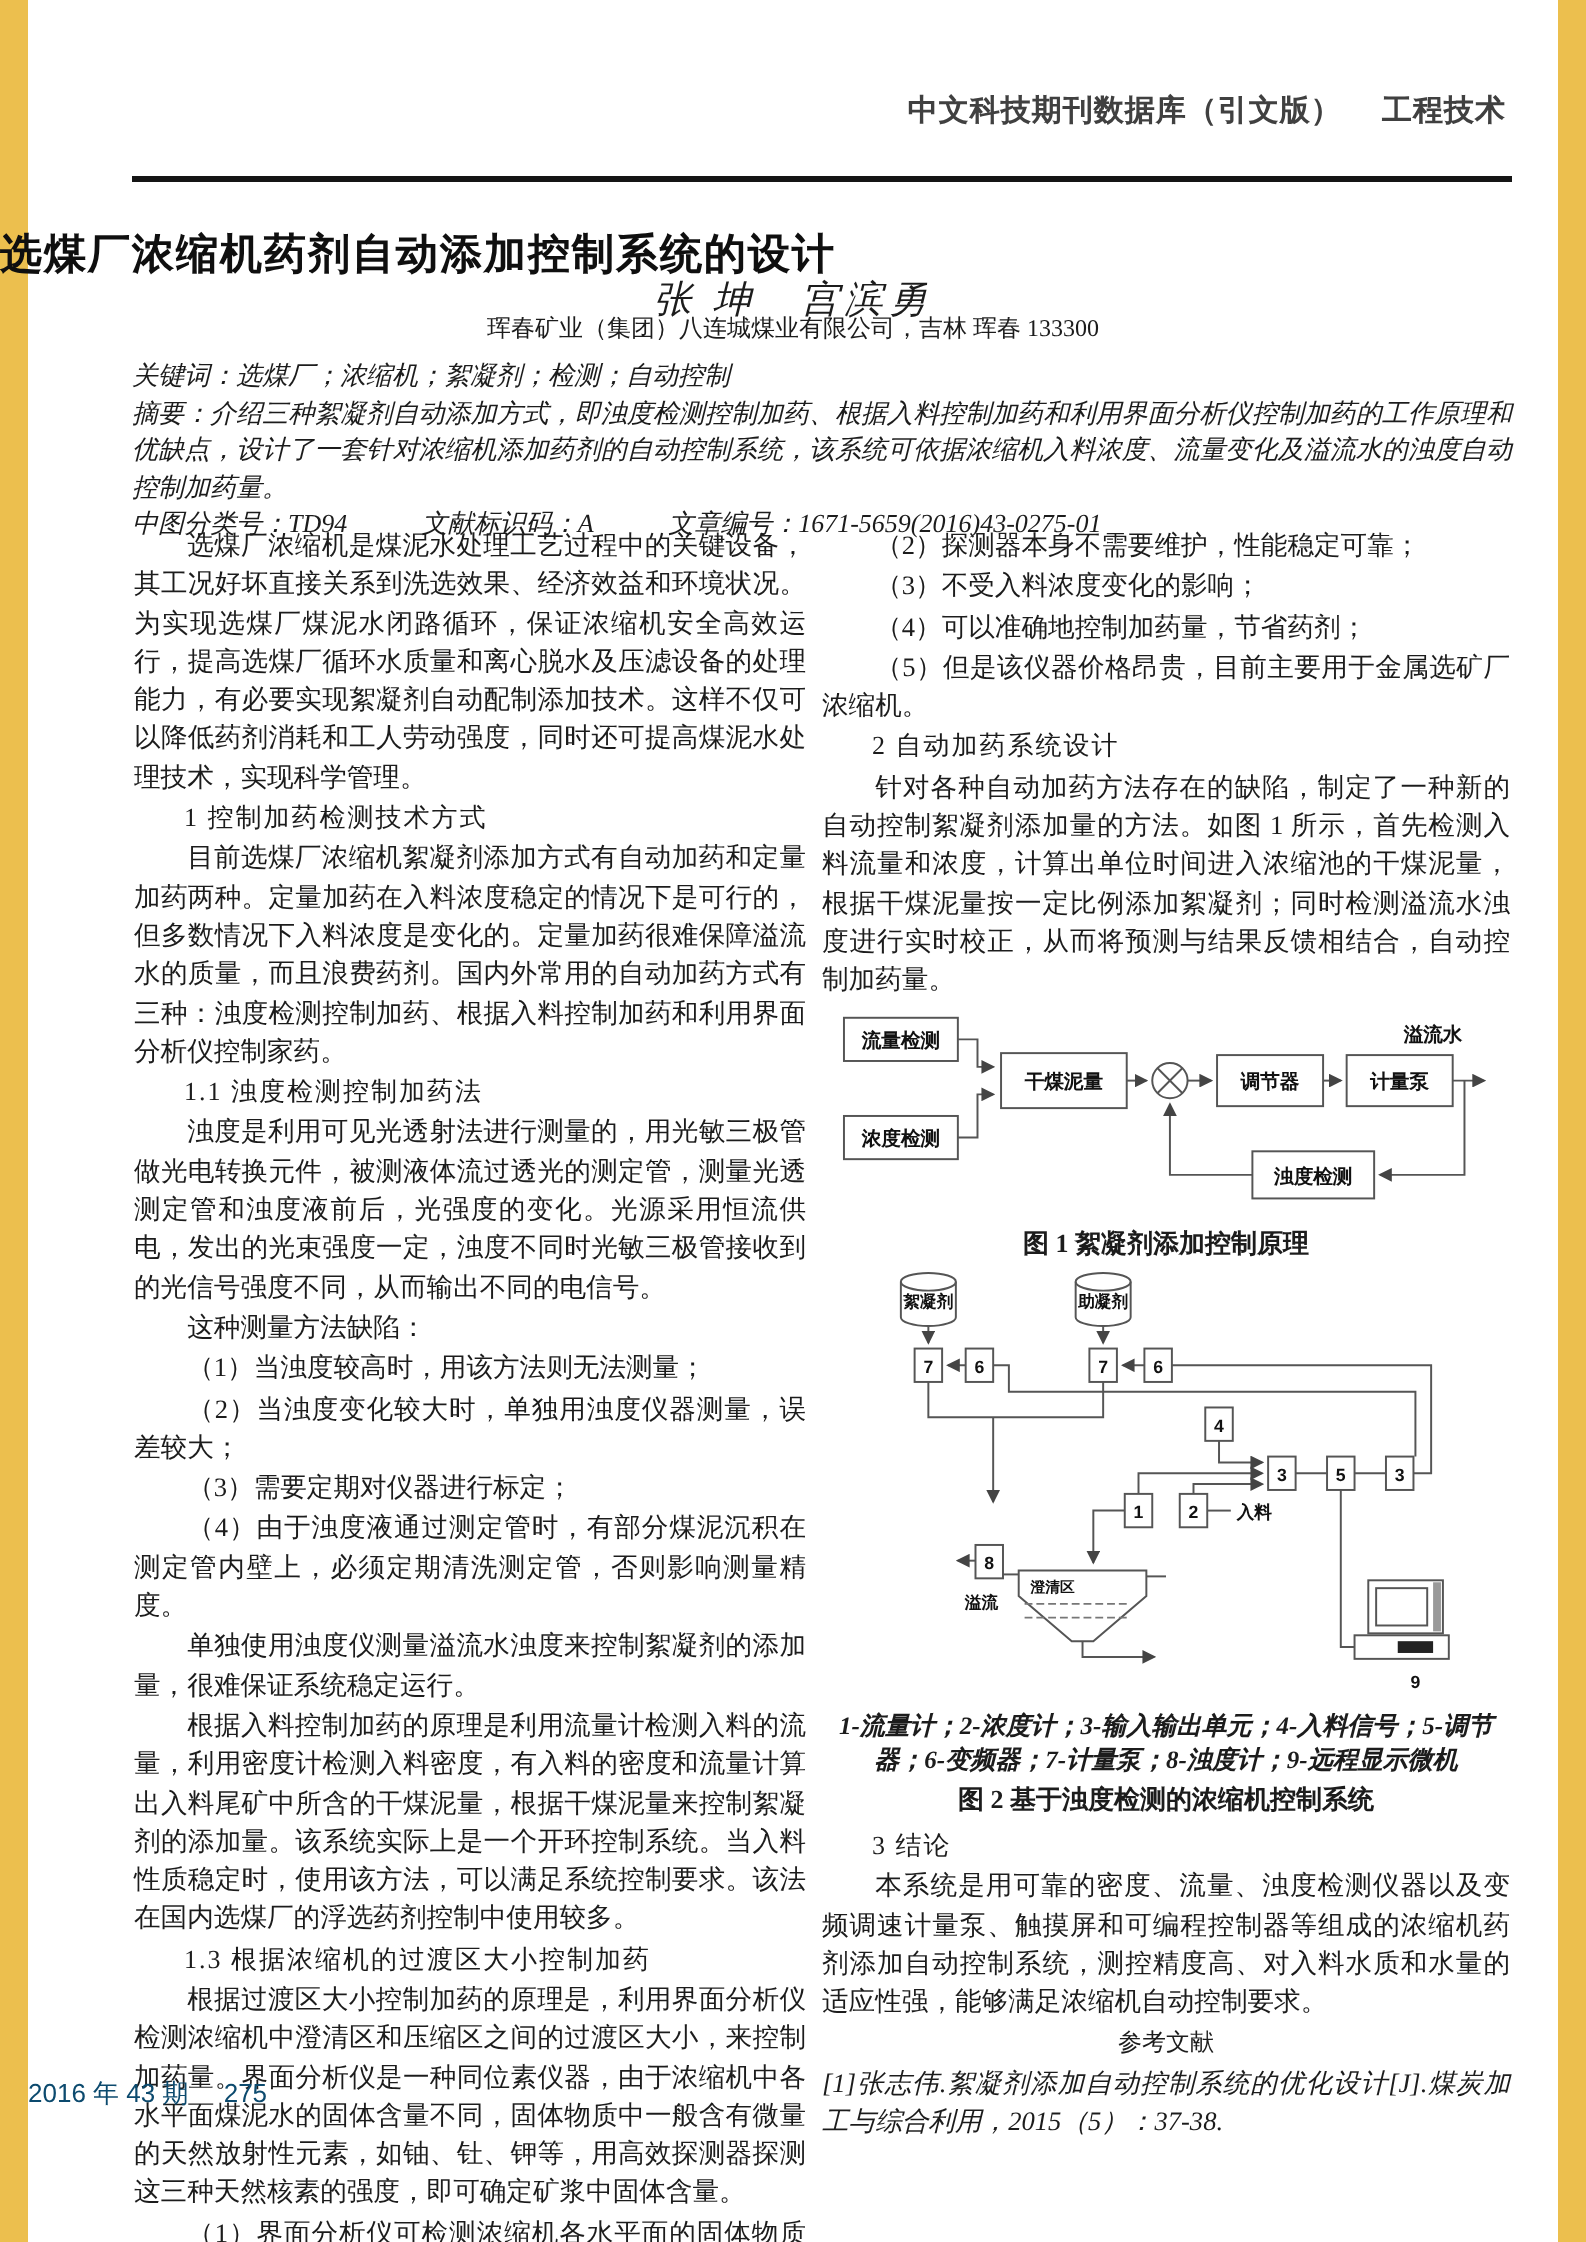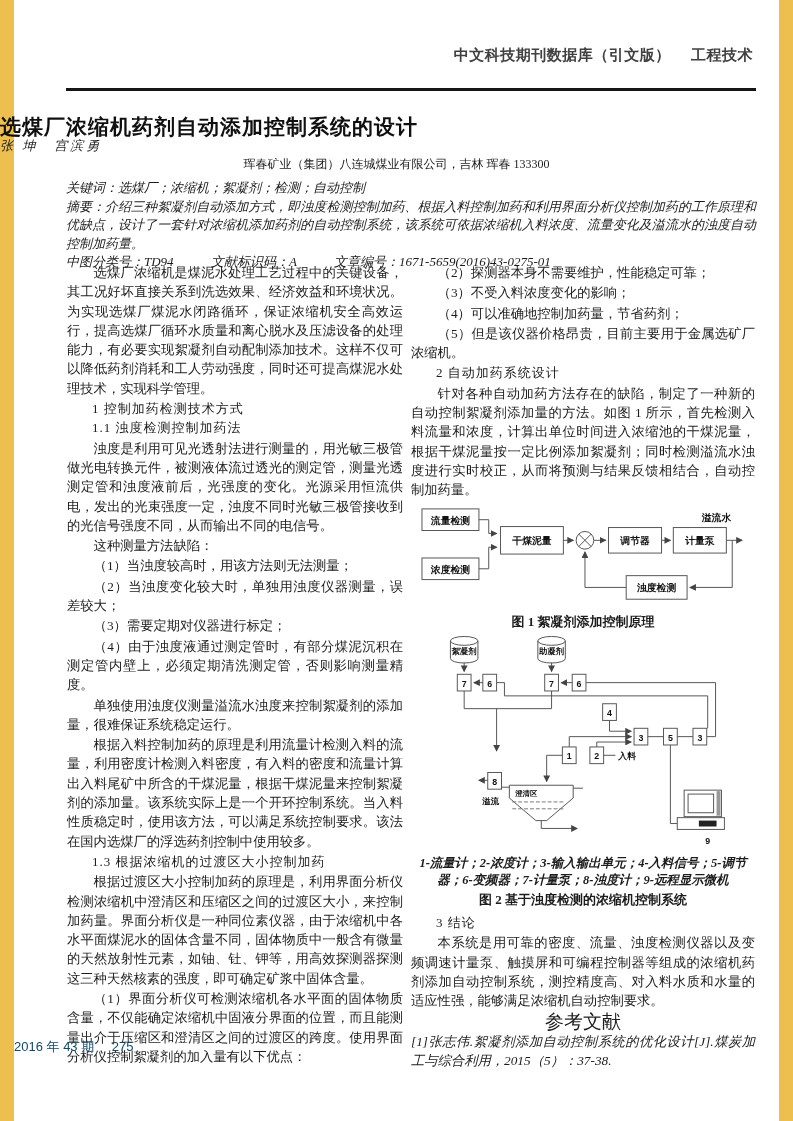--- a/index.html
+++ b/index.html
@@ -6,39 +6,39 @@
   .page{position:relative;width:793px;height:1121px;background:#ffffff;overflow:hidden;
         font-family:"Liberation Serif","DejaVu Serif",serif;color:#1c1c1c;}
   .edge-bar{position:absolute;top:0;bottom:0;width:14px;}
   .edge-bar.left{left:0;}
   .edge-bar.right{right:0;}
   .journal-header{position:absolute;top:46px;right:40px;font-family:"Liberation Sans","DejaVu Sans",sans-serif;
         font-weight:bold;font-size:15px;letter-spacing:.5px;color:#404040;}
   .header-rule{position:absolute;left:66px;top:88px;width:690px;height:3px;background:#151515;}
   .paper-title{position:absolute;top:113px;left:0;width:100%;text-align:left;
         font-size:21px;font-weight:bold;letter-spacing:1px;color:#0f0f0f;}
-  .authors{position:absolute;top:137px;left:0;width:100%;
-        font-size:13px;font-style:italic;letter-spacing:3px;}
+  .authors{position:absolute;top:137px;left:0;width:100%;text-align:center;
+        font-size:19px;font-style:italic;letter-spacing:3px;}
   .affiliation{position:absolute;top:156px;left:0;width:100%;text-align:center;
         font-size:12px;}
   .meta-block{position:absolute;left:66px;top:179px;width:690px;font-size:13px;
         font-style:italic;line-height:18.5px;text-align:justify;}
   .meta-block p{margin:0;}
   .meta-line span{margin-right:34px;}
   .col{position:absolute;top:262px;width:338px;font-size:13.3px;line-height:19.3px;text-align:justify;}
   .col-left{left:66px;}
   .col-right{left:410px;width:346px;}
   .col p{margin:1px;text-indent:2em;}
   .col h3{margin:0;font-size:13px;font-weight:normal;text-indent:2em;letter-spacing:1px;}
   .figure{margin:3px 0 2px;text-align:center;}
   .figure svg{display:block;margin:0 auto;}
   .fig-caption{font-size:13px;font-weight:bold;text-align:center;text-indent:0 !important;margin:1px 0 4px !important;}
   .fig-legend{font-size:12.5px;font-weight:bold;font-style:italic;text-align:center;text-indent:0 !important;
         line-height:17px;margin:2px 6px 1px !important;}
-  .refs-heading{text-align:center;text-indent:0 !important;font-size:19px;margin:1px 0 !important;}
+  .refs-heading{text-align:center;text-indent:0 !important;font-size:12px;margin:1px 0 !important;}
   .ref-item{font-style:italic;text-indent:0 !important;}
   .page-footer{position:absolute;top:1038px;left:0;width:714px;text-align:left;
         font-size:13px;font-family:"Liberation Sans","DejaVu Sans",sans-serif;color:#0c4a6e;}
   .page-footer span{margin-left:14px;}
   
   .dg{stroke:#555;fill:none;stroke-width:1;}
   .dg-dash{stroke:#777;fill:none;stroke-width:1;stroke-dasharray:4,2;}
   .dg-box{stroke:#555;fill:#ffffff;stroke-width:1;}
   svg text{fill:#111;font-family:"Liberation Sans","DejaVu Sans",sans-serif;font-weight:bold;}
 </style>
@@ -63,20 +63,21 @@
     <p class="meta-line">
       <span>中图分类号：TD94</span>
       <span>文献标识码：A</span>
       <span>文章编号：1671-5659(2016)43-0275-01</span>
     </p>
   </div>
 
   <div class="col col-left">
     <p>选煤厂浓缩机是煤泥水处理工艺过程中的关键设备，其工况好坏直接关系到洗选效果、经济效益和环境状况。为实现选煤厂煤泥水闭路循环，保证浓缩机安全高效运行，提高选煤厂循环水质量和离心脱水及压滤设备的处理能力，有必要实现絮凝剂自动配制添加技术。这样不仅可以降低药剂消耗和工人劳动强度，同时还可提高煤泥水处理技术，实现科学管理。</p>
     <h3>1  控制加药检测技术方式</h3>
+    <p>目前选煤厂浓缩机絮凝剂添加方式有自动加药和定量加药两种。定量加药在入料浓度稳定的情况下是可行的，但多数情况下入料浓度是变化的。定量加药很难保障溢流水的质量，而且浪费药剂。国内外常用的自动加药方式有三种：浊度检测控制加药、根据入料控制加药和利用界面分析仪控制家药。</p>
     <h3>1.1  浊度检测控制加药法</h3>
     <p>浊度是利用可见光透射法进行测量的，用光敏三极管做光电转换元件，被测液体流过透光的测定管，测量光透测定管和浊度液前后，光强度的变化。光源采用恒流供电，发出的光束强度一定，浊度不同时光敏三极管接收到的光信号强度不同，从而输出不同的电信号。</p>
     <p>这种测量方法缺陷：</p>
     <p>（1）当浊度较高时，用该方法则无法测量；</p>
     <p>（2）当浊度变化较大时，单独用浊度仪器测量，误差较大；</p>
     <p>（3）需要定期对仪器进行标定；</p>
     <p>（4）由于浊度液通过测定管时，有部分煤泥沉积在测定管内壁上，必须定期清洗测定管，否则影响测量精度。</p>
     <p>单独使用浊度仪测量溢流水浊度来控制絮凝剂的添加量，很难保证系统稳定运行。</p>
     <p>根据入料控制加药的原理是利用流量计检测入料的流量，利用密度计检测入料密度，有入料的密度和流量计算出入料尾矿中所含的干煤泥量，根据干煤泥量来控制絮凝剂的添加量。该系统实际上是一个开环控制系统。当入料性质稳定时，使用该方法，可以满足系统控制要求。该法在国内选煤厂的浮选药剂控制中使用较多。</p>
     <h3>1.3  根据浓缩机的过渡区大小控制加药</h3>

